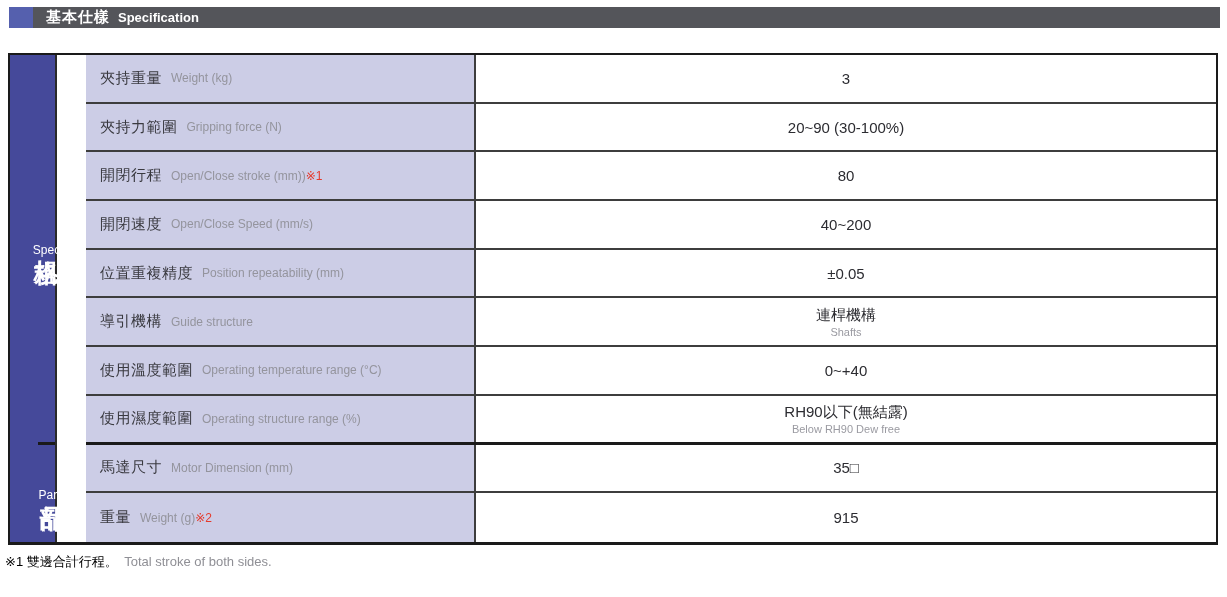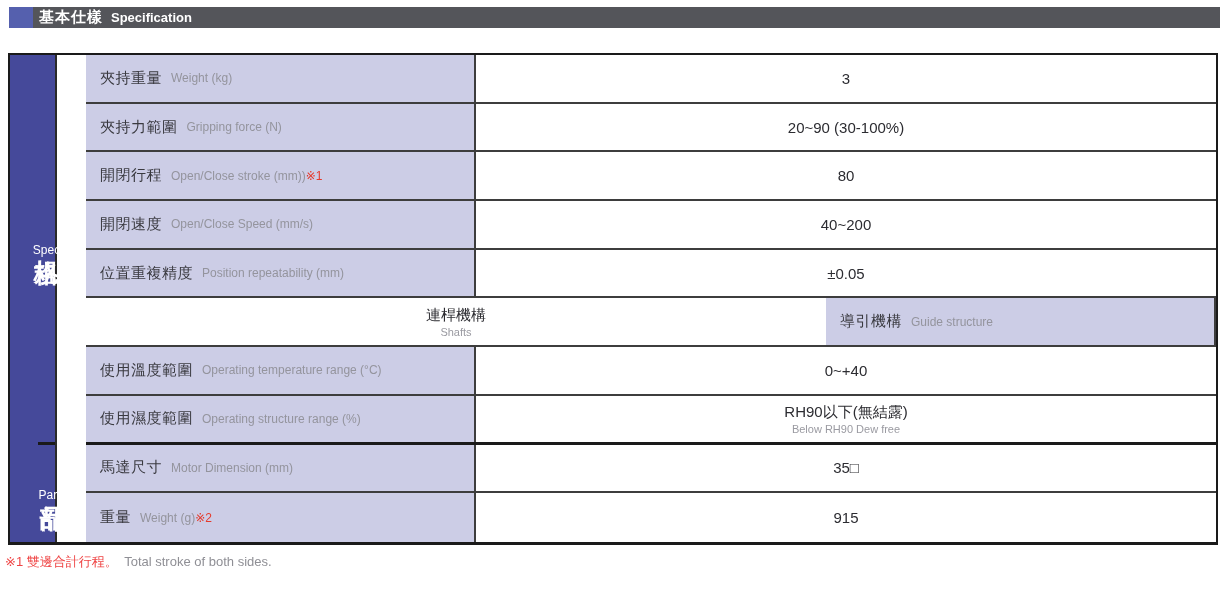--- a/index.html
+++ b/index.html
@@ -6,21 +6,21 @@
   html, body {
     background: #ffffff;
     font-family: "Liberation Sans", "DejaVu Sans", sans-serif;
     width: 1227px;
   }
   .page { width: 1227px; height: 597px; position: relative; background: #fff; }
 
   
   .section-header { position: absolute; top: 7px; left: 9px; width: 1211px; height: 21px; display: flex; }
   .header-accent { width: 24px; height: 21px; background: #5560ae; flex: 0 0 24px; }
-  .header-bar { flex: 1; background: #54555a; color: #fff; display: flex; align-items: center; padding-left: 6px; }
+  .header-bar { flex: 1; background: #54555a; color: #fff; display: flex; align-items: center; padding-left: 13px; }
   .title-zh { font-size: 15px; font-weight: bold; letter-spacing: 1px; }
   .title-en { font-size: 13px; font-weight: bold; margin-left: 8px; }
 
   
   .spec-table {
     position: absolute; top: 53px; left: 8px; width: 1210px; height: 492px;
     border: 2px solid #1a1a1a; border-bottom-width: 3px;
     display: flex; background: #fff;
   }
   .spine-col { flex: 0 0 47px; width: 47px; background: #45499a; border-right: 2px solid #2a2a2a; display: flex; flex-direction: column; padding-left: 28px; }
@@ -46,21 +46,21 @@
   .lz { font-size: 15px; color: #3a3a40; letter-spacing: 0.5px; }
   .le { font-size: 12px; color: #94949d; margin-left: 9px; }
   .ln { font-size: 12px; color: #e53a2c; }
   .vm { font-size: 15px; color: #2c2c31; }
   .vs { font-size: 11px; color: #9a9aa1; margin-top: 1px; }
   .ln:empty, .vs:empty { display: none; }
 
   
   .footnotes { position: absolute; top: 551px; left: 5px; }
   .footnote { line-height: 20px; }
-  .fn-zh { font-size: 13px; color: #ef4444; }
+  .fn-zh { font-size: 13px; color: #000000; }
   .fn-en { font-size: 13px; color: #8f8f95; margin-left: 2px; }
 </style>
 </head>
 <body>
 
 <div class="page">
 
   <div class="section-header">
     <div class="header-accent"></div>
     <div class="header-bar">
@@ -138,28 +138,28 @@
           <span class="le">Position repeatability (mm)</span>
 
         </div>
         <div class="cell value">
           <span class="vm">±0.05</span>
 
         </div>
       </div>
 
       <div class="row">
+        <div class="cell label">
+          <span class="lz">導引機構</span>
+          <span class="le">Guide structure</span>
+
+        </div>
         <div class="cell value">
           <span class="vm">連桿機構</span>
           <span class="vs">Shafts</span>
-        </div>
-        <div class="cell label">
-          <span class="lz">導引機構</span>
-          <span class="le">Guide structure</span>
-
         </div>
       </div>
 
       <div class="row">
         <div class="cell label">
           <span class="lz">使用溫度範圍</span>
           <span class="le">Operating temperature range (°C)</span>
 
         </div>
         <div class="cell value">

